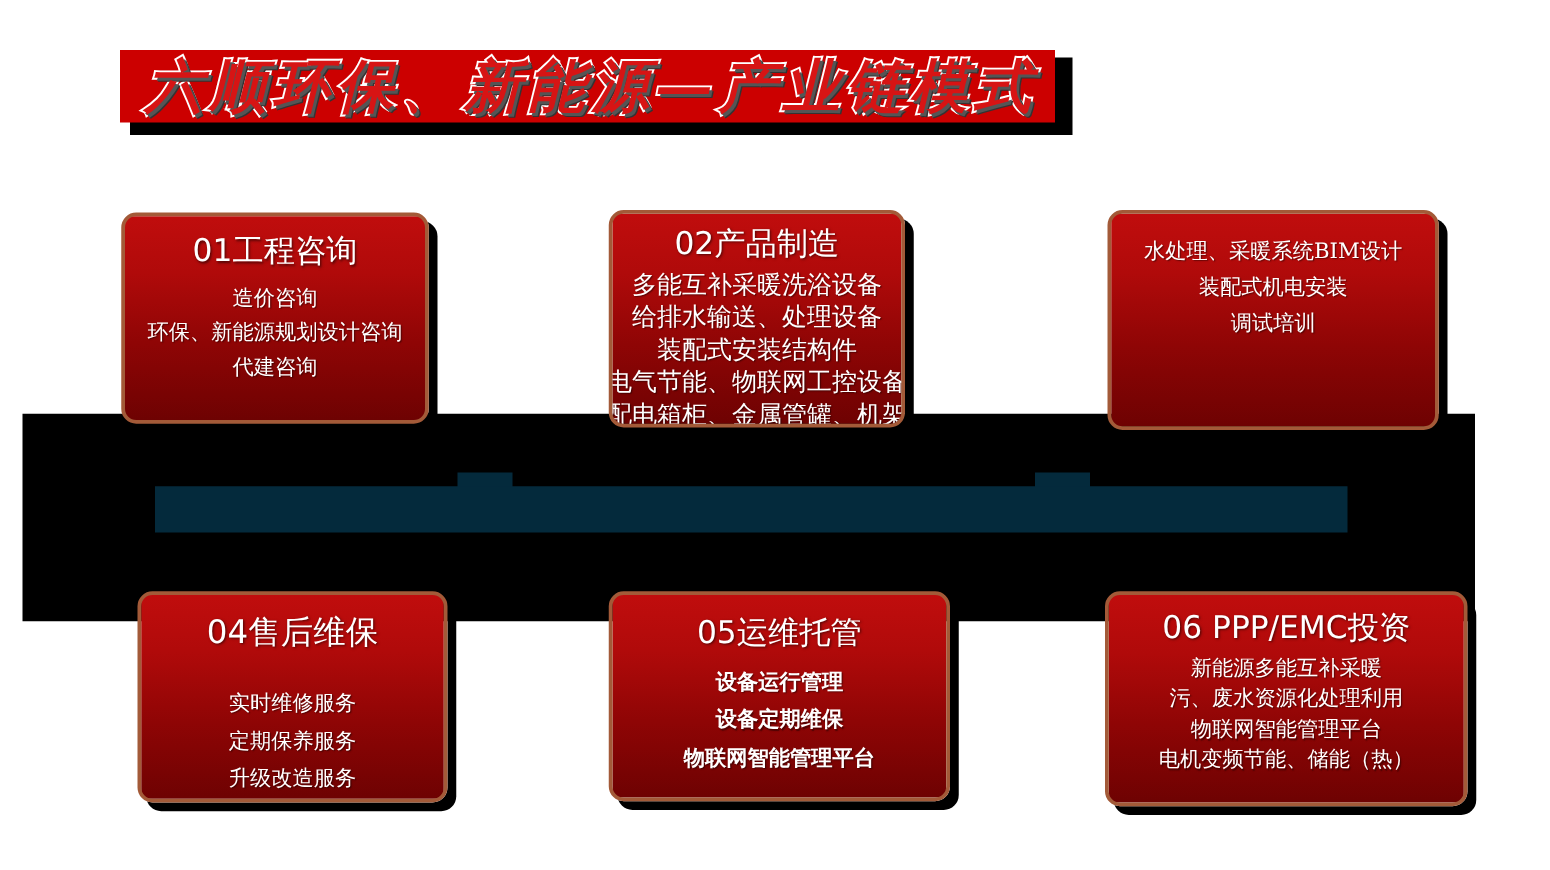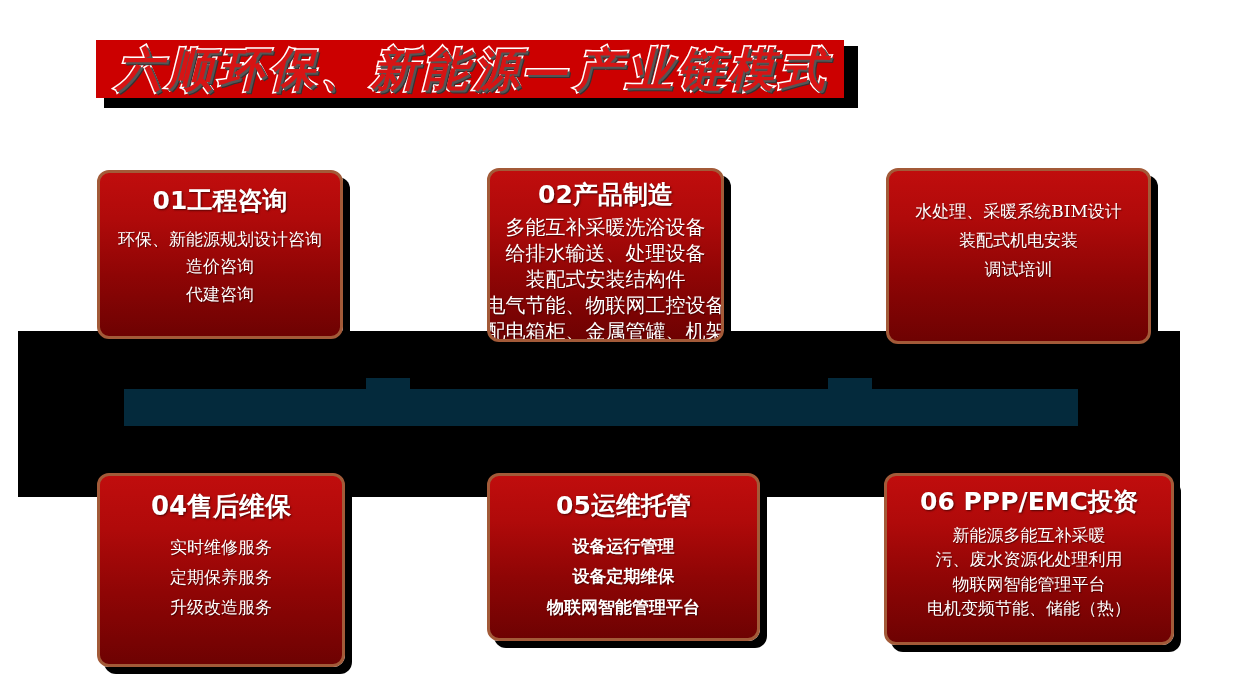--- a/index.html
+++ b/index.html
@@ -103,53 +103,53 @@
                 #6e0202 100%);
     box-shadow: 7px 7px 0 0 #000000;
     padding: 8px 10px 8px 10px;
     display: flex;
     flex-direction: column;
     align-items: center;
     overflow: hidden;
   }
   .card-title {
     font-family: "DejaVu Sans", "Liberation Sans", sans-serif;
-    font-weight: bold;
+    font-weight: normal;
     color: #ffffff;
     text-align: center;
     white-space: nowrap;
     text-shadow: 1px 1px 2px rgba(0,0,0,0.55);
     line-height: 1.15;
   }
   .card-items {
     font-family: "DejaVu Serif", "Liberation Serif", serif;
     color: #ffffff;
     text-align: center;
     text-shadow: 1px 1px 1px rgba(0,0,0,0.45);
   }
   .card-items div {
     white-space: nowrap;
   }
 
   
   #card-01 { left: 97px;  top: 170px; width: 246px; height: 169px; }
   #card-02 { left: 487px; top: 168px; width: 237px; height: 174px; }
   #card-03 { left: 886px; top: 168px; width: 265px; height: 176px; }
-  #card-04 { left: 97px;  top: 473px; width: 248px; height: 194px; }
+  #card-04 { left: 110px;  top: 473px; width: 248px; height: 169px; gap: 16px; }
   #card-05 { left: 487px; top: 473px; width: 273px; height: 168px; }
   #card-06 { left: 884px; top: 473px; width: 290px; height: 172px; }
 
   #card-01 .card-title { font-size: 25px; margin-top: 6px; }
   #card-01 .card-items { font-size: 17px; line-height: 1.62; margin-top: 10px; }
 
   #card-02 .card-title { font-size: 25px; margin-top: 2px; }
   #card-02 .card-items { font-size: 20px; line-height: 1.30; margin-top: 4px; }
 
   #card-03 .card-title { font-size: 25px; margin-top: 18px; }
-  #card-03 .card-items { font-size: 17px; line-height: 1.70; margin-top: 18px; }
+  #card-03 .card-items { font-size: 17px; line-height: 1.70; margin-top: 8px; }
 
   #card-04 .card-title { font-size: 26px; margin-top: 8px; }
   #card-04 .card-items { font-size: 17px; line-height: 1.78; margin-top: 10px; }
 
   #card-05 .card-title { font-size: 25px; margin-top: 8px; }
   #card-05 .card-items { font-size: 17px; line-height: 1.80; margin-top: 10px; font-weight: bold; }
 
   #card-06 .card-title { font-size: 25px; margin-top: 4px; }
   #card-06 .card-items { font-size: 17px; line-height: 1.44; margin-top: 6px; }
 </style>
@@ -163,22 +163,22 @@
 </div>
 
 <div id="mid-black-plate"></div>
 <div id="navy-notch-a" class="navy-notch"></div>
 <div id="navy-notch-b" class="navy-notch"></div>
 <div id="mid-navy-band"></div>
 
 <div class="card" id="card-01">
   <div class="card-title">01工程咨询</div>
   <div class="card-items">
+    <div>造价咨询</div>
     <div>环保、新能源规划设计咨询</div>
-    <div>造价咨询</div>
     <div>代建咨询</div>
   </div>
 </div>
 
 <div class="card" id="card-02">
   <div class="card-title">02产品制造</div>
   <div class="card-items">
     <div>多能互补采暖洗浴设备</div>
     <div>给排水输送、处理设备</div>
     <div>装配式安装结构件</div>

